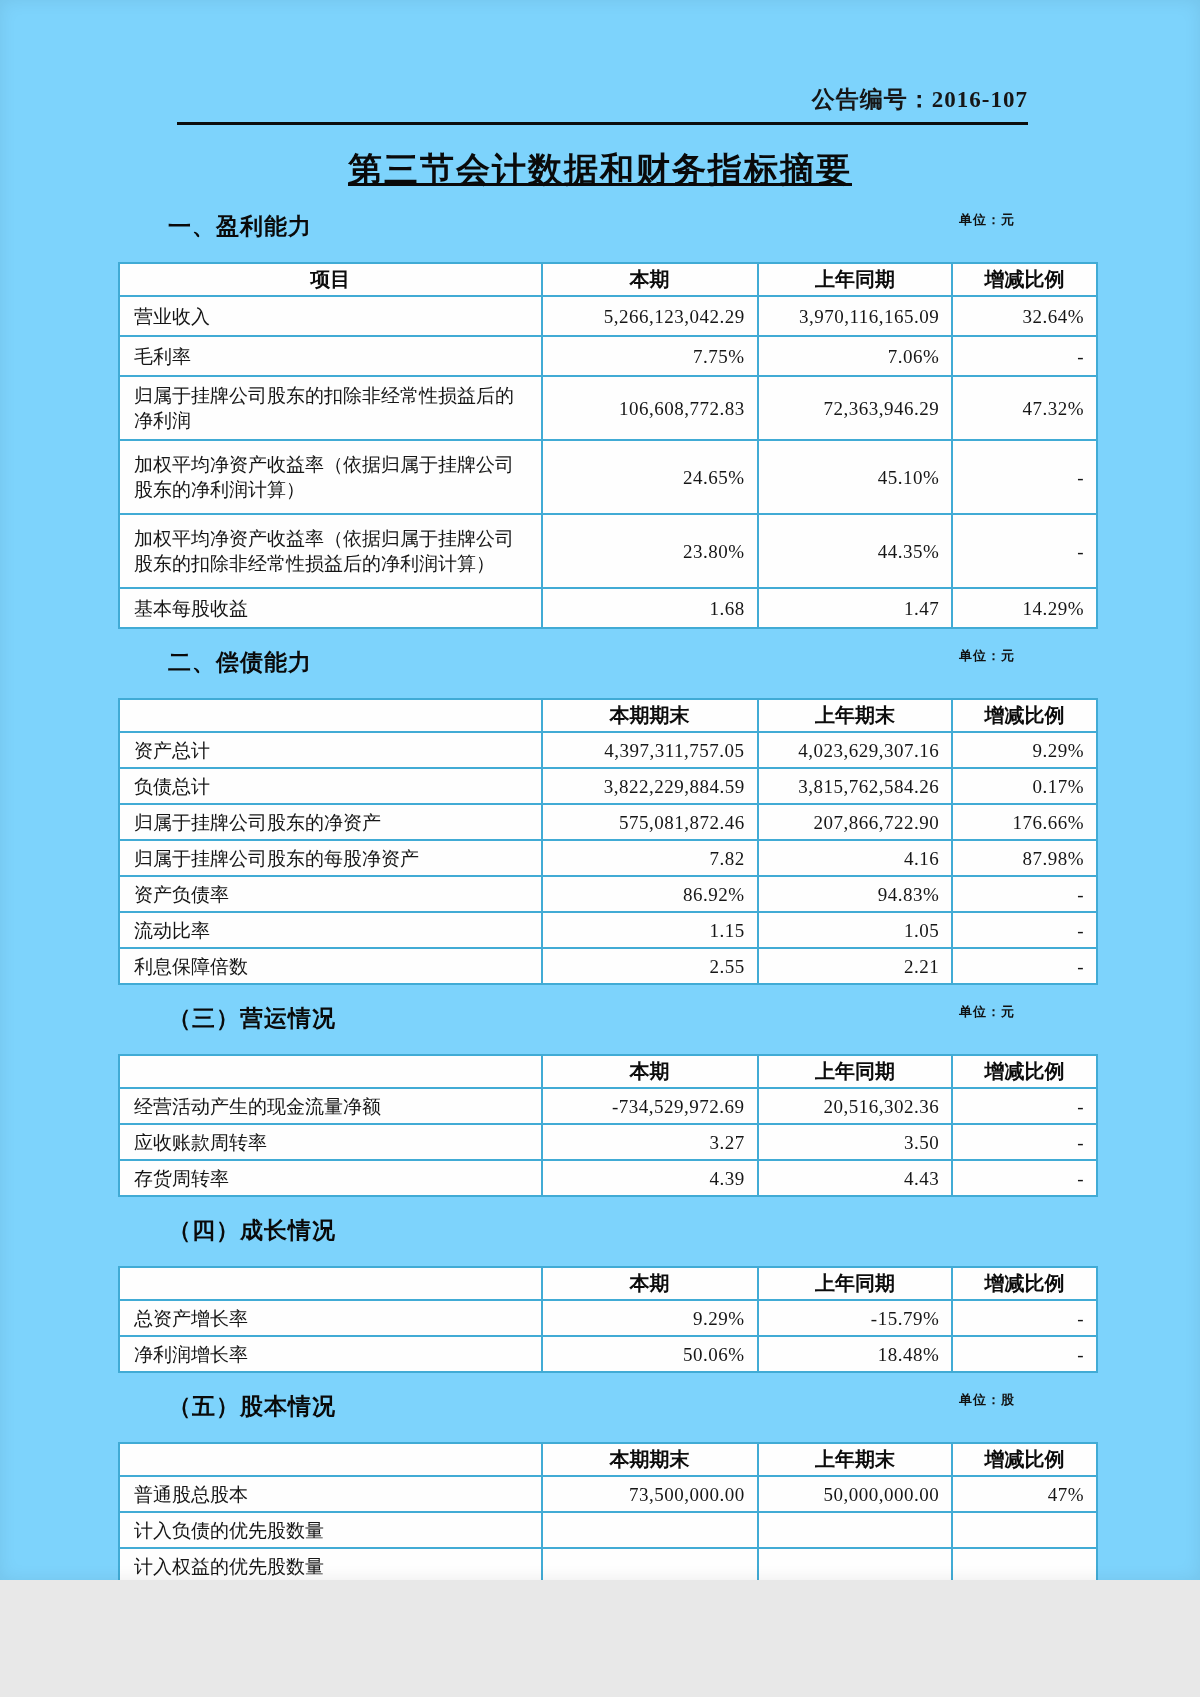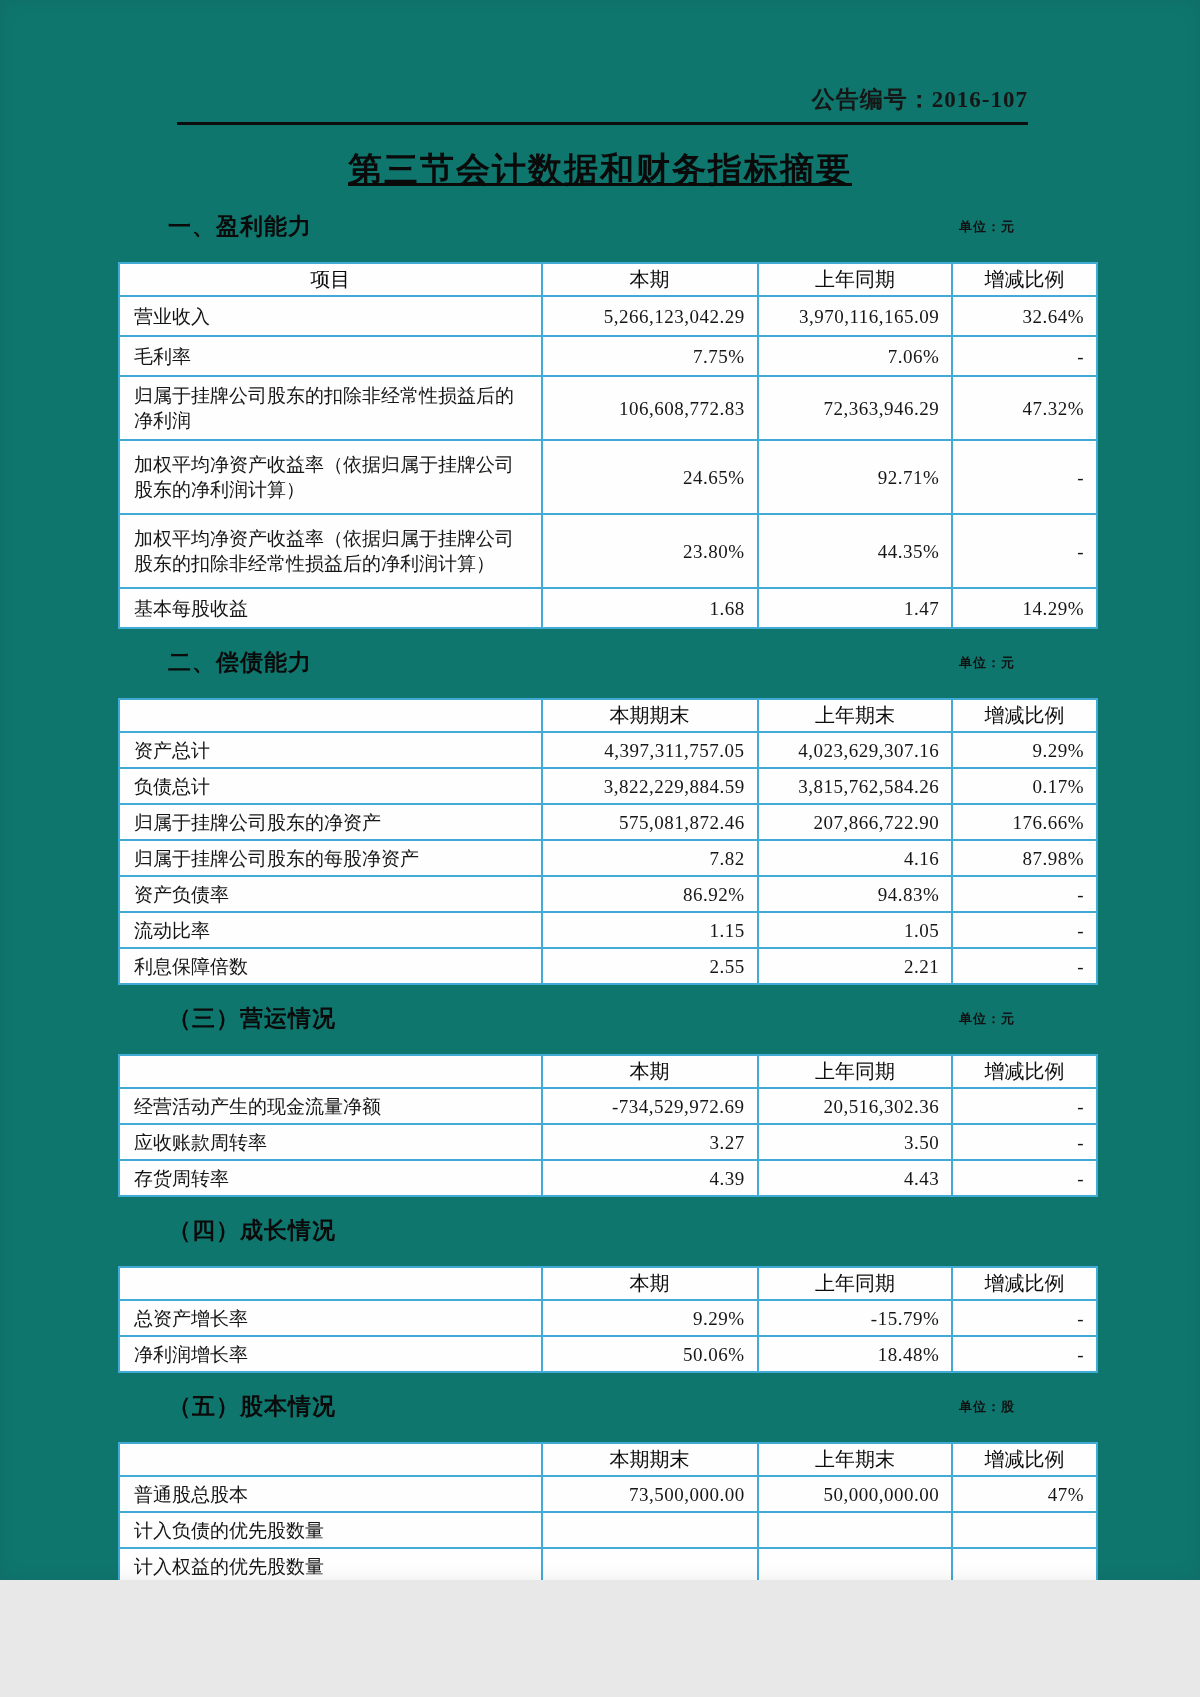--- a/index.html
+++ b/index.html
@@ -1,21 +1,21 @@
 <!DOCTYPE html>
 <html style="--table-border: #41abd5; --text: #161616;"><head>
 <meta charset="utf-8">
 <style>
   html, body { margin: 0; padding: 0; background: #e8e8e8; }
   .page {
     position: relative;
     width: 1200px;
     height: 1580px;
     margin: 0 auto;
-    background: #0f766e;
+    background: #7dd3fc;
     box-sizing: border-box;
     overflow: hidden;
     color: var(--text, #161616);
     font-family: "Liberation Serif", "DejaVu Serif", serif;
   }
   
   .page::after {
     content: "";
     position: absolute; inset: 0;
     pointer-events: none;
@@ -39,21 +39,21 @@
     font-size: 34px;
     font-weight: bold;
     letter-spacing: 2px;
     color: #0a0a0a;
     text-decoration: underline;
   }
 
   .sec-head {
     display: flex;
     justify-content: space-between;
-    align-items: center;
+    align-items: flex-start;
     margin: 18px 185px 0 168px;
     min-height: 30px;
   }
   .sec-title {
     font-family: "Liberation Sans", "DejaVu Sans", sans-serif;
     font-size: 23px;
     font-weight: bold;
     color: #0a0a0a;
     letter-spacing: 1px;
   }
@@ -79,21 +79,21 @@
   .data-table th, .data-table td {
     border: 2px solid var(--table-border, #41abd5);
     box-sizing: border-box;
     background: #fefefe;
   }
   .data-table th {
     height: 32px;
     padding: 2px 8px;
     font-family: "Liberation Sans", "DejaVu Sans", sans-serif;
     font-size: 20px;
-    font-weight: normal;
+    font-weight: bold;
     text-align: center;
     color: #0c0c0c;
   }
   .data-table td {
     height: 36px;
     padding: 4px 12px;
     font-size: 19px;
     line-height: 25px;
     vertical-align: middle;
   }
@@ -154,21 +154,21 @@
       </tr>
       <tr>
         <td class="lbl">归属于挂牌公司股东的扣除非经常性损益后的净利润</td>
         <td class="num">106,608,772.83</td>
         <td class="num">72,363,946.29</td>
         <td class="num">47.32%</td>
       </tr>
       <tr class="tall">
         <td class="lbl">加权平均净资产收益率（依据归属于挂牌公司股东的净利润计算）</td>
         <td class="num">24.65%</td>
-        <td class="num">92.71%</td>
+        <td class="num">45.10%</td>
         <td class="num">-</td>
       </tr>
       <tr class="tall">
         <td class="lbl">加权平均净资产收益率（依据归属于挂牌公司股东的扣除非经常性损益后的净利润计算）</td>
         <td class="num">23.80%</td>
         <td class="num">44.35%</td>
         <td class="num">-</td>
       </tr>
       <tr>
         <td class="lbl">基本每股收益</td>

